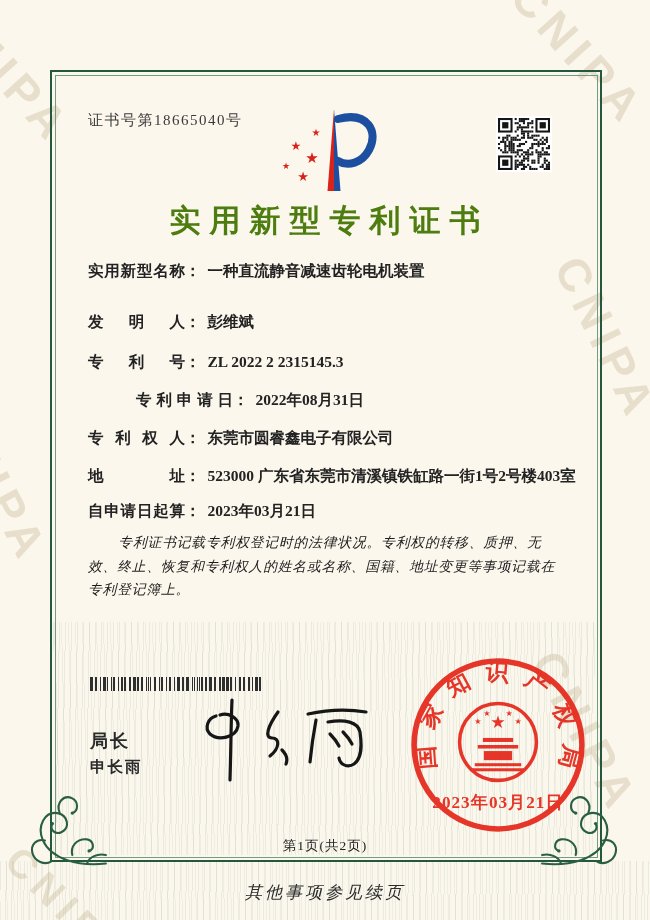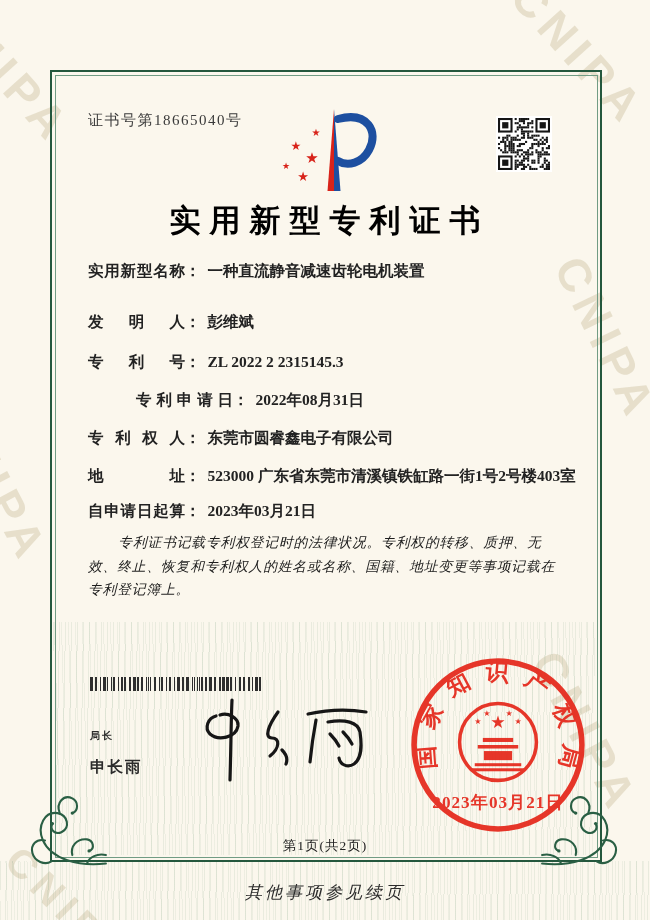--- a/index.html
+++ b/index.html
@@ -21,36 +21,36 @@
   
   .frame-outer{position:absolute;left:50px;top:70px;width:548px;height:788px;
     border:2.5px solid #24573d;}
   .frame-inner{position:absolute;inset:2.5px;border:1.2px solid #719c84;}
 
   .cert-no{left:88px;top:111px;font-size:15px;letter-spacing:1.5px;color:#3a3a3a;font-weight:500;}
 
   .qr-box{left:496px;top:116px;width:56px;height:56px;background:#fff;padding:2px;box-sizing:border-box;}
 
   .page-title{left:0;top:200px;width:650px;text-align:center;font-size:31px;font-weight:bold;
-    letter-spacing:9px;text-indent:9px;color:#000000;}
+    letter-spacing:9px;text-indent:9px;color:#4d7c0f;}
 
   .field-row{position:absolute;left:88px;width:478px;font-size:15.5px;font-weight:600;color:#222;
     white-space:nowrap;}
   .f-label{display:inline-block;width:97px;text-align:justify;text-align-last:justify;vertical-align:bottom;}
   .f-colon{margin-right:7px;}
   .pair2{position:absolute;left:267px;top:0;}
 
   .paras{left:88px;top:531px;width:480px;}
   .paras p{margin:0 0 9px 0;font-size:13.8px;line-height:1.72;text-indent:2.2em;
     letter-spacing:0.8px;color:#1d1d1d;font-style:italic;}
 
   .barcode{left:90px;top:677px;width:172px;height:14px;font-size:0;}
   .barcode div{display:inline-block;height:100%;}
 
-  .director-title{left:90px;top:729px;font-size:10px;font-weight:600;color:#2b2b2b;letter-spacing:2px;}
+  .director-title{left:90px;top:729px;font-size:18px;font-weight:600;color:#2b2b2b;letter-spacing:2px;}
   .director-name{left:90px;top:757px;font-size:15.5px;font-weight:600;color:#2b2b2b;letter-spacing:2px;}
 
   .page-footer{left:0;top:837px;width:650px;text-align:center;font-size:13.5px;color:#222;letter-spacing:1px;}
   .continuation{left:0;top:881px;width:650px;text-align:center;font-size:17px;color:#2c2c2c;
     font-style:italic;letter-spacing:3px;}
 </style>
 </head>
 <body>
 
 <div class="watermark" style="left:-34px;top:-12px;transform:rotate(48deg);">CNIPA</div>

